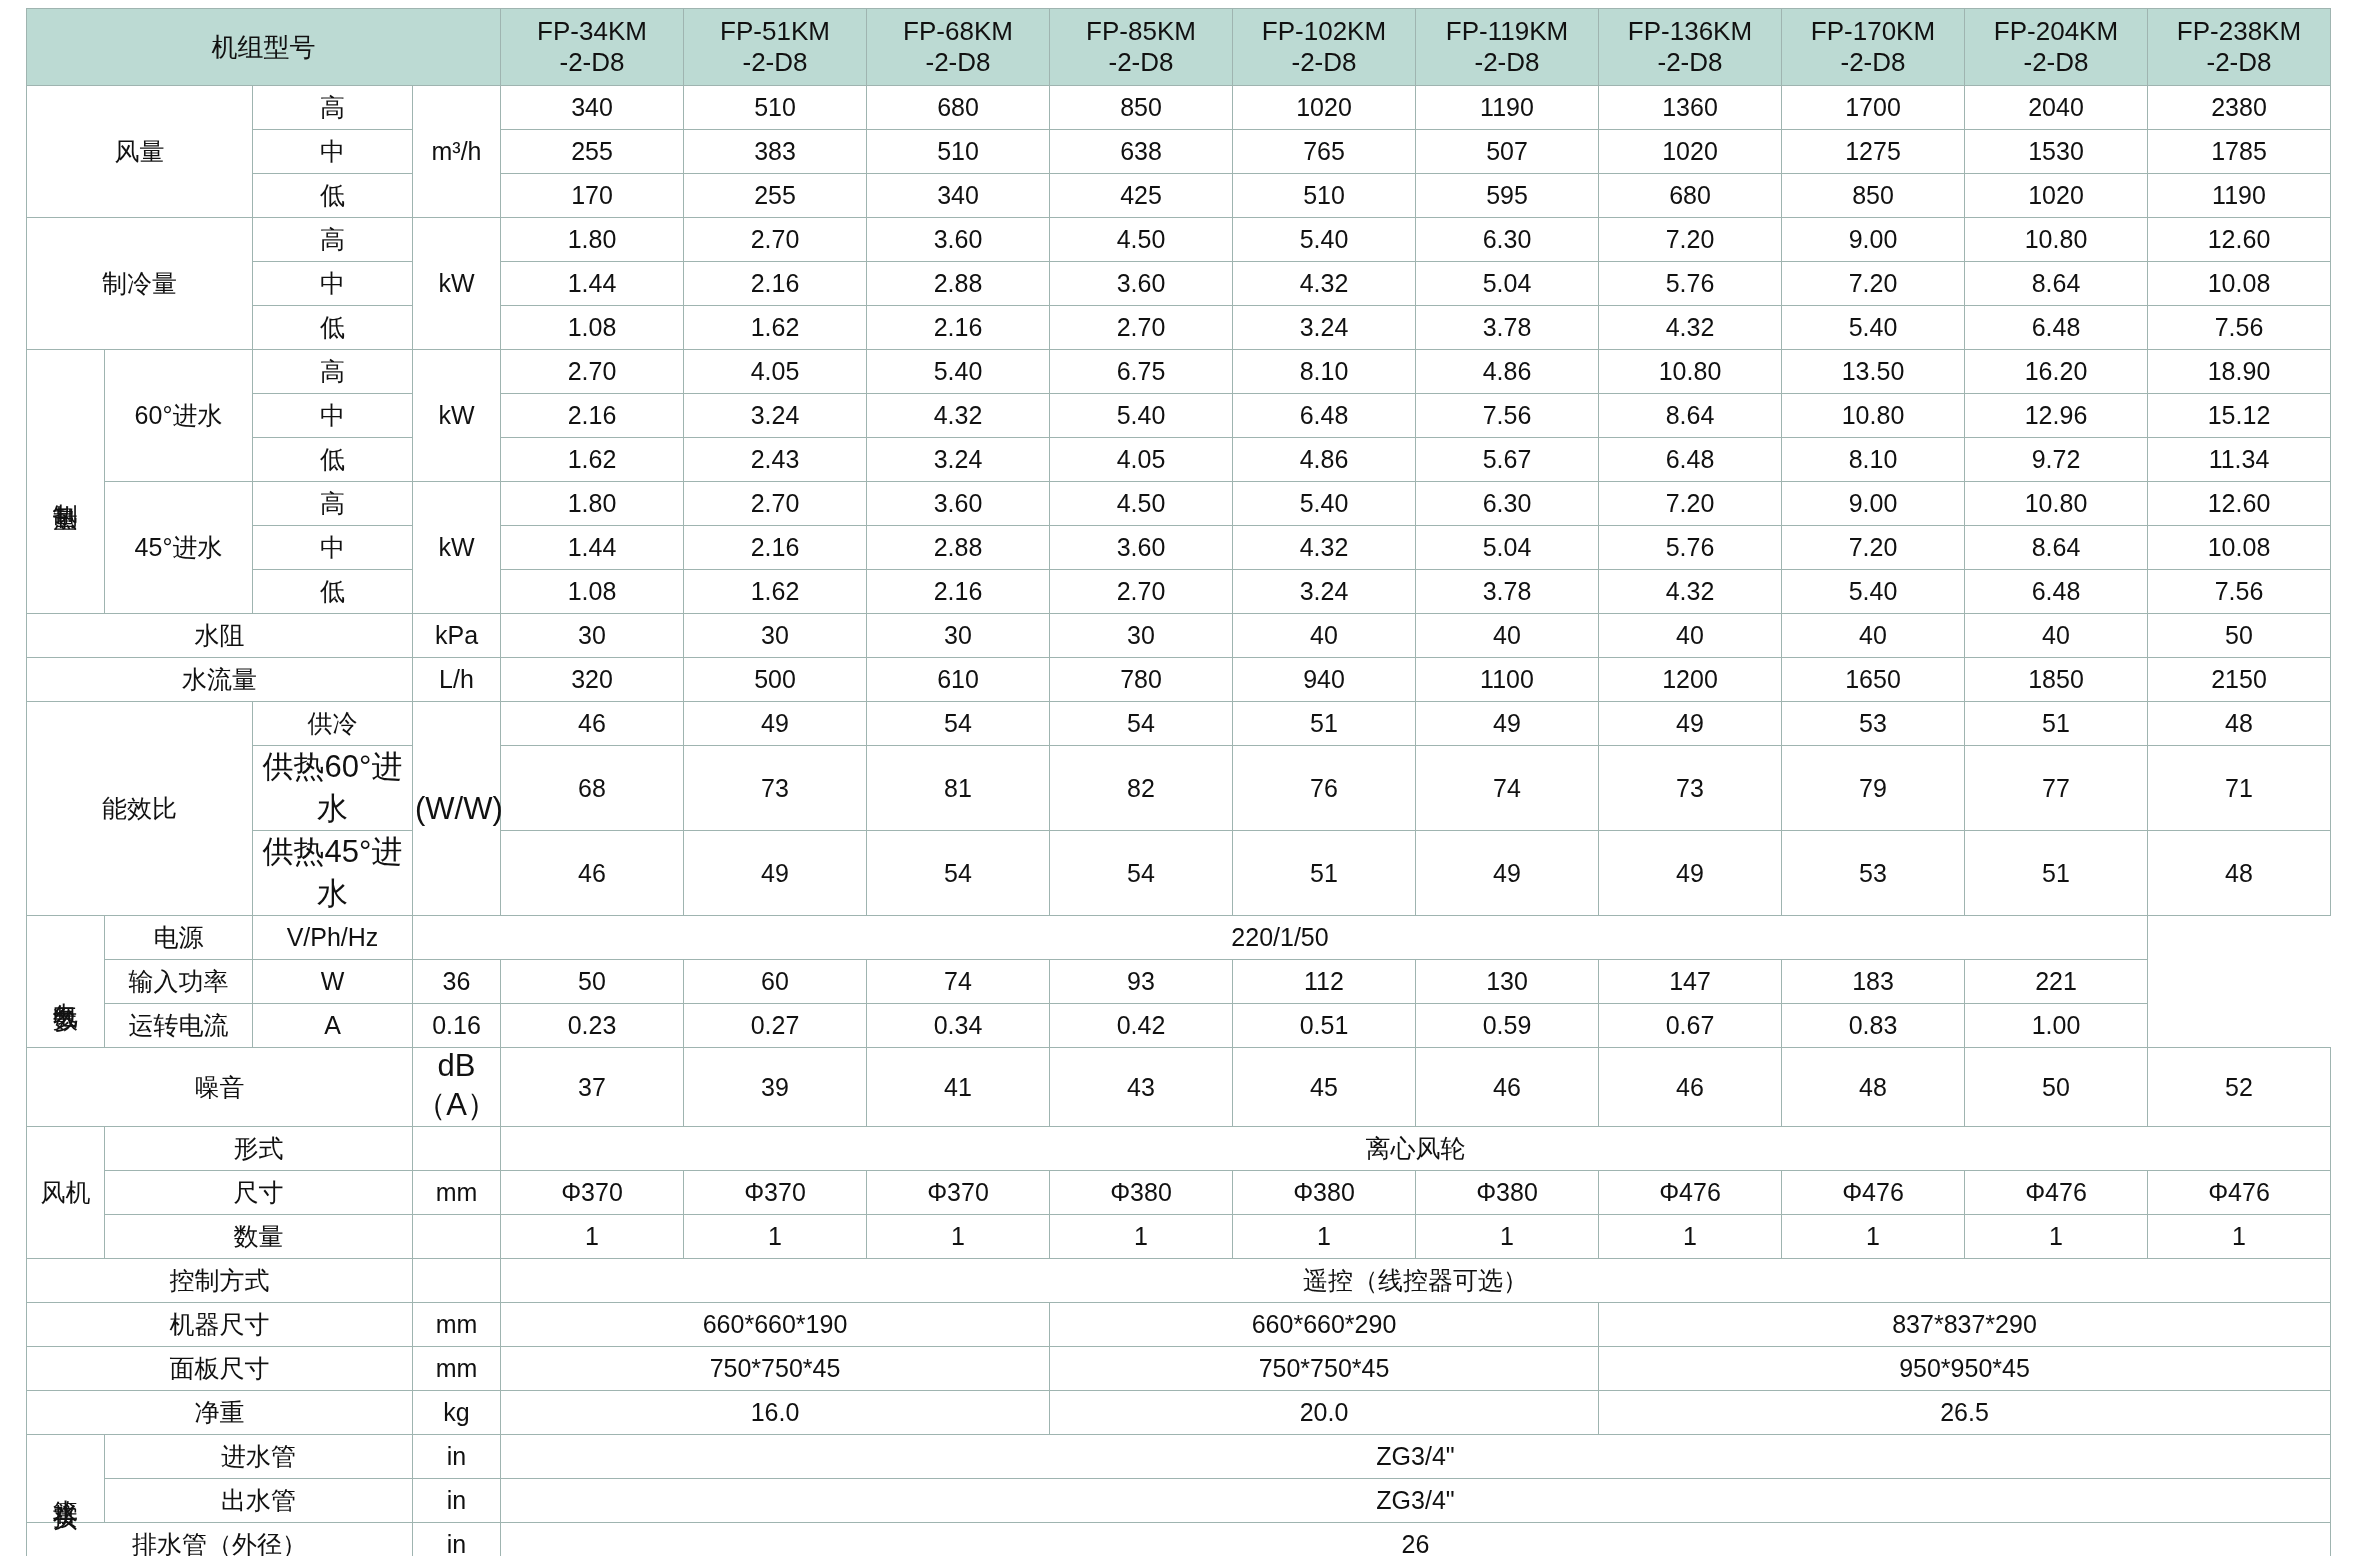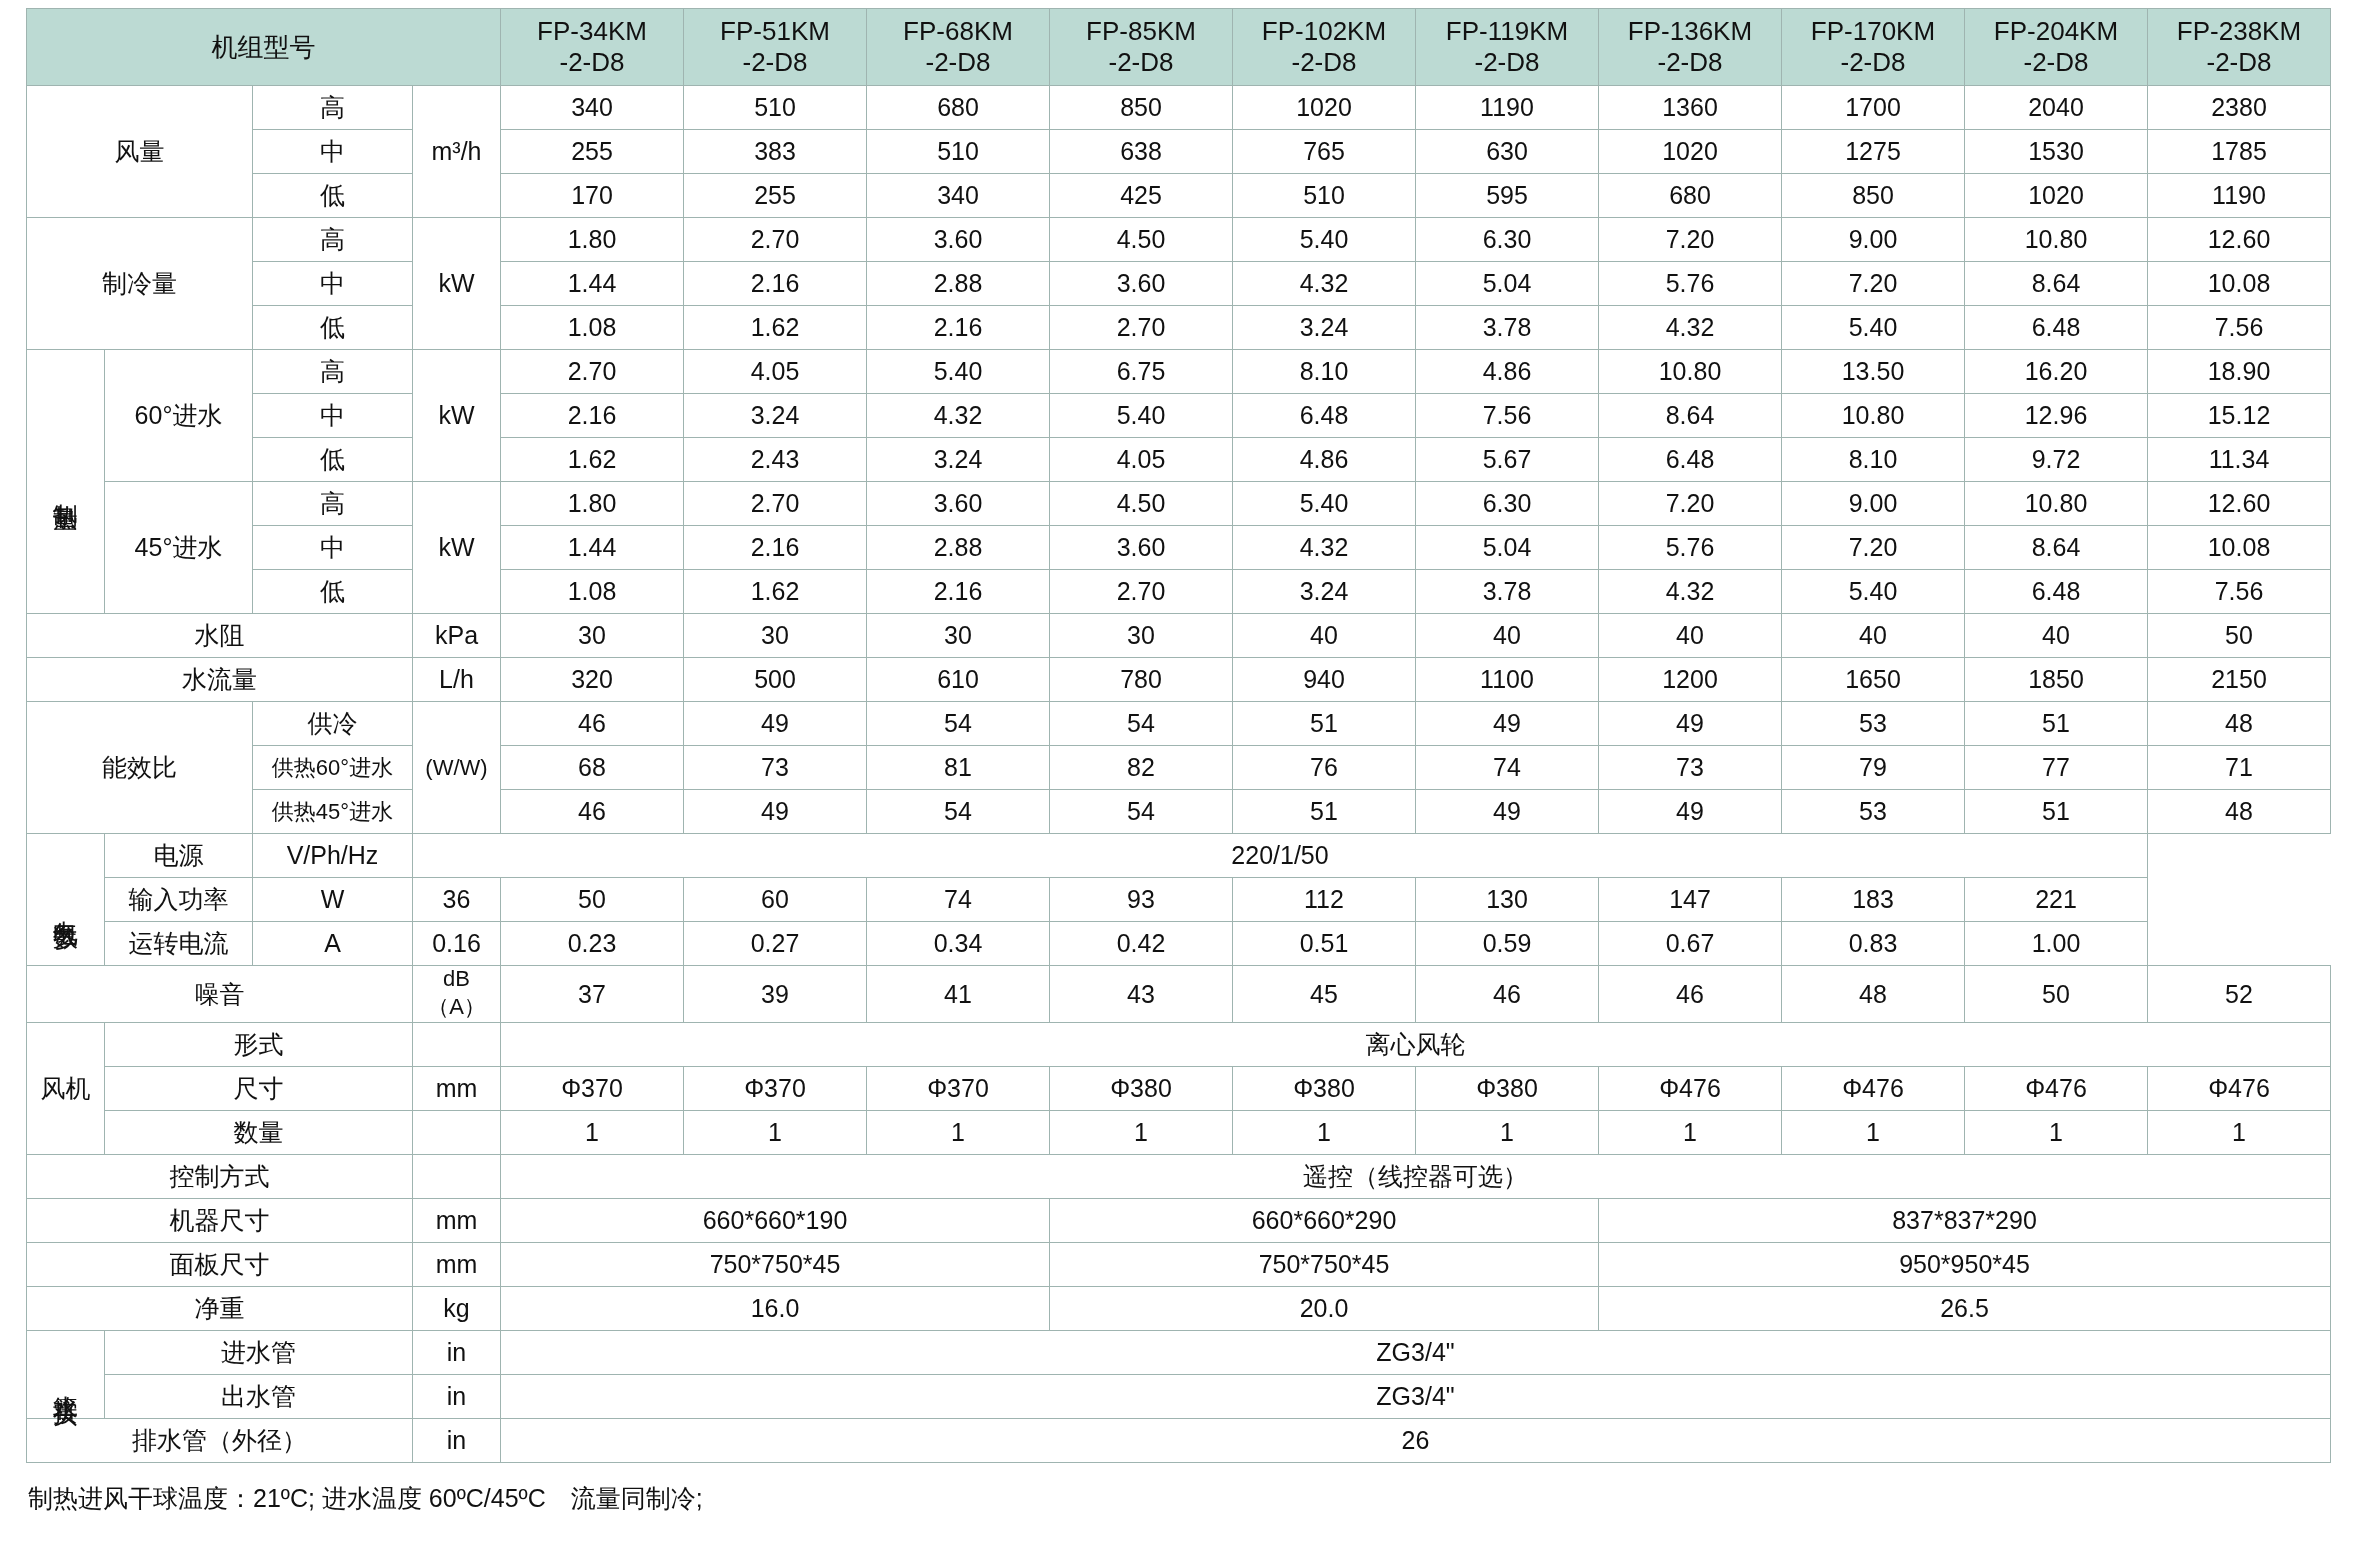--- a/index.html
+++ b/index.html
@@ -49,21 +49,21 @@
   td.lab {
     background: #edf4f3;
   }
   td.unit {
     background: #ffffff;
   }
   td.shade {
     background: #f2f7f7;
   }
   .two-line { line-height: 1.2; }
-  td.tiny { font-size: 22px; }
+  td.tiny { font-size: 31px; }
   .verttxt {
     writing-mode: vertical-rl;
     text-orientation: upright;
     letter-spacing: 2px;
     display: inline-block;
     line-height: 1.05;
   }
   #notes {
     margin-top: 18px;
     font-size: 25px;
@@ -155,21 +155,21 @@
         <td>2040</td>
         <td>2380</td>
       </tr>
       <tr>
         <td class="lab">中</td>
         <td class="shade">255</td>
         <td class="shade">383</td>
         <td class="shade">510</td>
         <td class="shade">638</td>
         <td class="shade">765</td>
-        <td class="shade">630</td>
+        <td class="shade">507</td>
         <td class="shade">1020</td>
         <td class="shade">1275</td>
         <td class="shade">1530</td>
         <td class="shade">1785</td>
       </tr>
       <tr>
         <td class="lab">低</td>
         <td>170</td>
         <td>255</td>
         <td>340</td>

